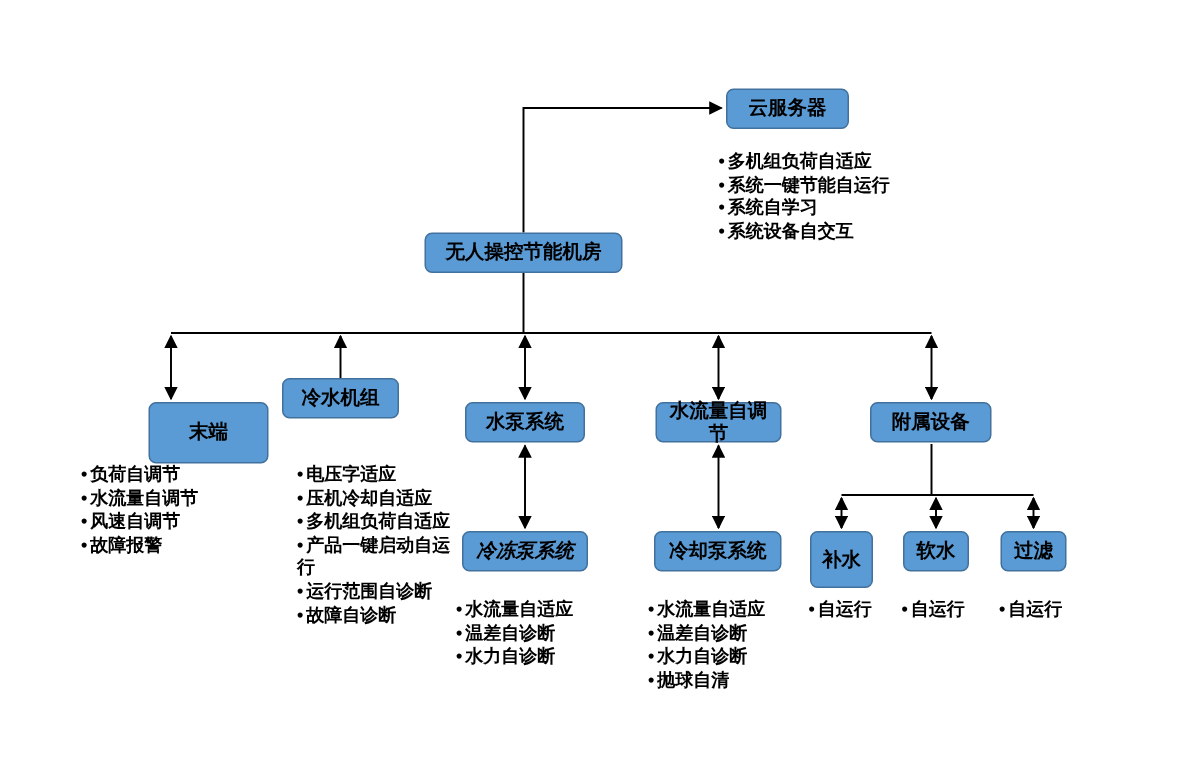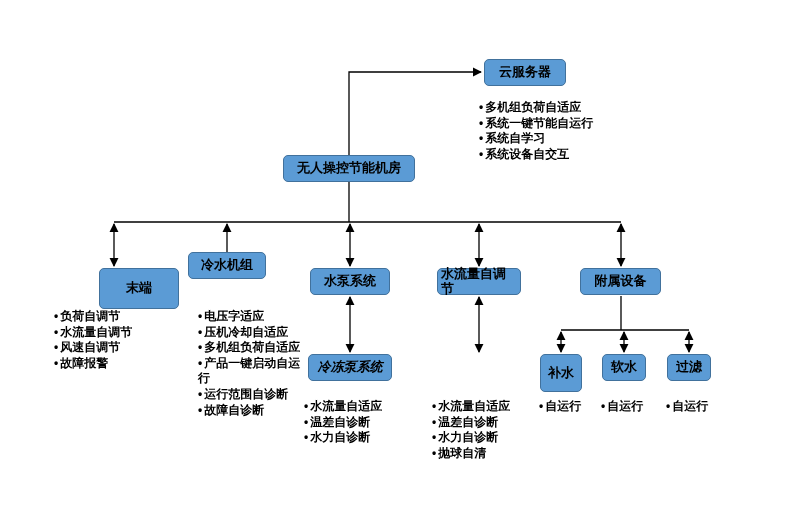--- a/index.html
+++ b/index.html
@@ -7,21 +7,21 @@
   body { font-family:"Liberation Sans", sans-serif; color:#000; }
   .canvas { position:relative; width:794px; height:518px; background:#fff; overflow:hidden; }
   .connectors { position:absolute; left:0; top:0; width:794px; height:518px; }
   .node {
     position:absolute;
     display:flex; align-items:center; justify-content:center;
     background:#5B9BD5;
     border:1.5px solid #41719C;
     border-radius:5px;
     font-weight:bold; font-size:13px; color:#000;
-    text-align:left; line-height:1.1;
+    text-align:center; line-height:1.1;
     padding:2px 3px;
   }
   .bullets {
     position:absolute; list-style:none;
     font-size:12px; font-weight:bold; color:#000000;
     line-height:1.3;
   }
   .bullets li::before { content:"•"; margin-right:2px; }
 </style>
 </head>
@@ -66,20 +66,21 @@
   <div class="node" style="left:188px; top:252px; width:78px; height:27px;">冷水机组</div>
 
   <div class="node" style="left:310px; top:268px; width:80px; height:27px;">水泵系统</div>
 
   <div class="node" style="left:437px; top:268px; width:84px; height:27px;">水流量自调节</div>
 
   <div class="node" style="left:580px; top:268px; width:81px; height:27px;">附属设备</div>
 
   <div class="node" style="left:308px; top:354px; width:84px; height:27px;font-style:italic;">冷冻泵系统</div>
 
+  <div class="node" style="left:436px; top:354px; width:85px; height:27px;">冷却泵系统</div>
 
   <div class="node" style="left:540px; top:354px; width:42px; height:38px;">补水</div>
 
   <div class="node" style="left:602px; top:354px; width:44px; height:27px;">软水</div>
 
   <div class="node" style="left:667px; top:354px; width:44px; height:27px;">过滤</div>
 
   <ul class="bullets" style="left:479px; top:100px; width:130px;">
     <li>多机组负荷自适应</li>
     <li>系统一键节能自运行</li>

